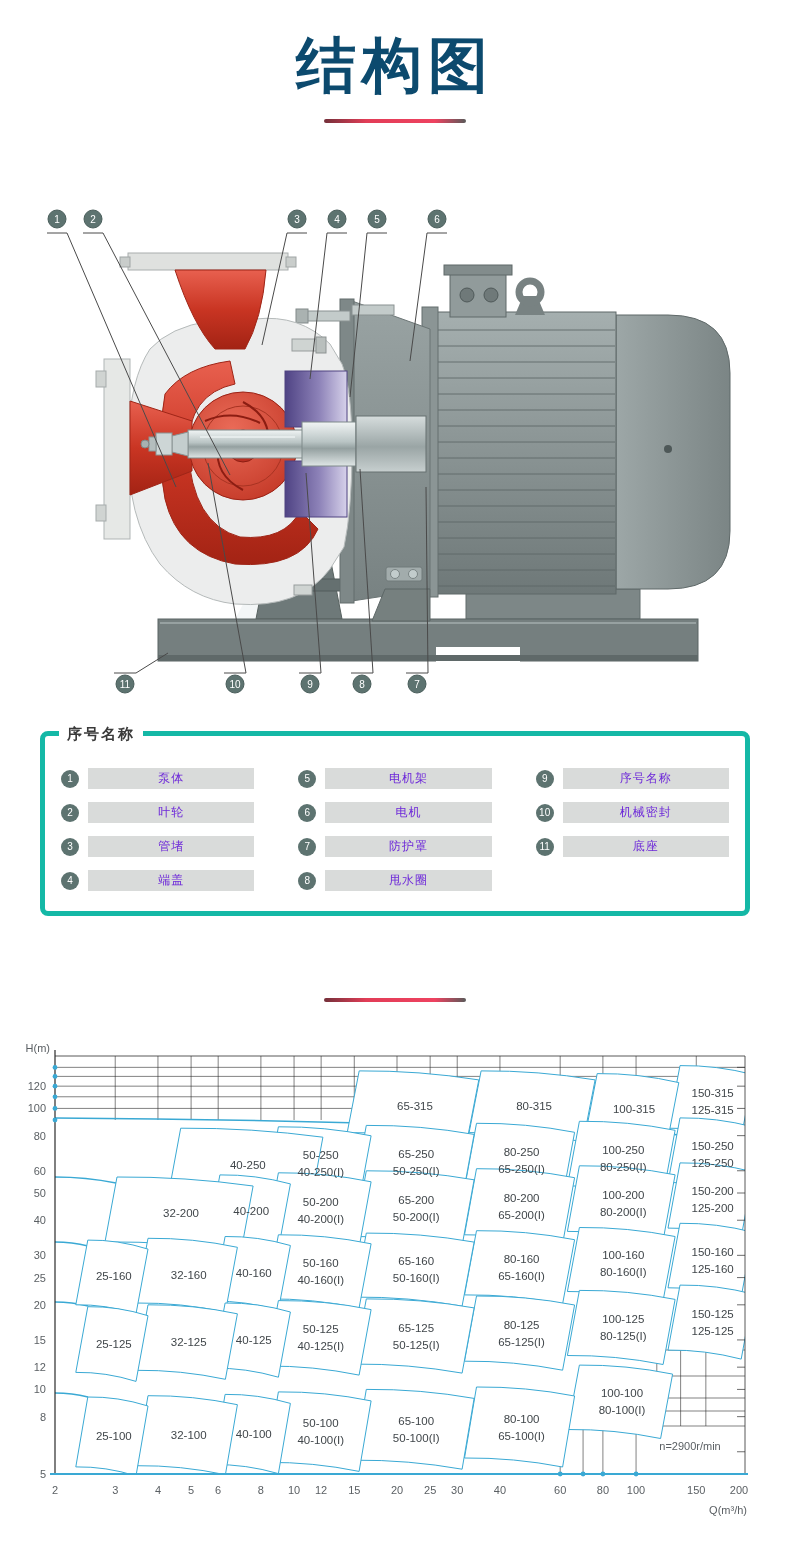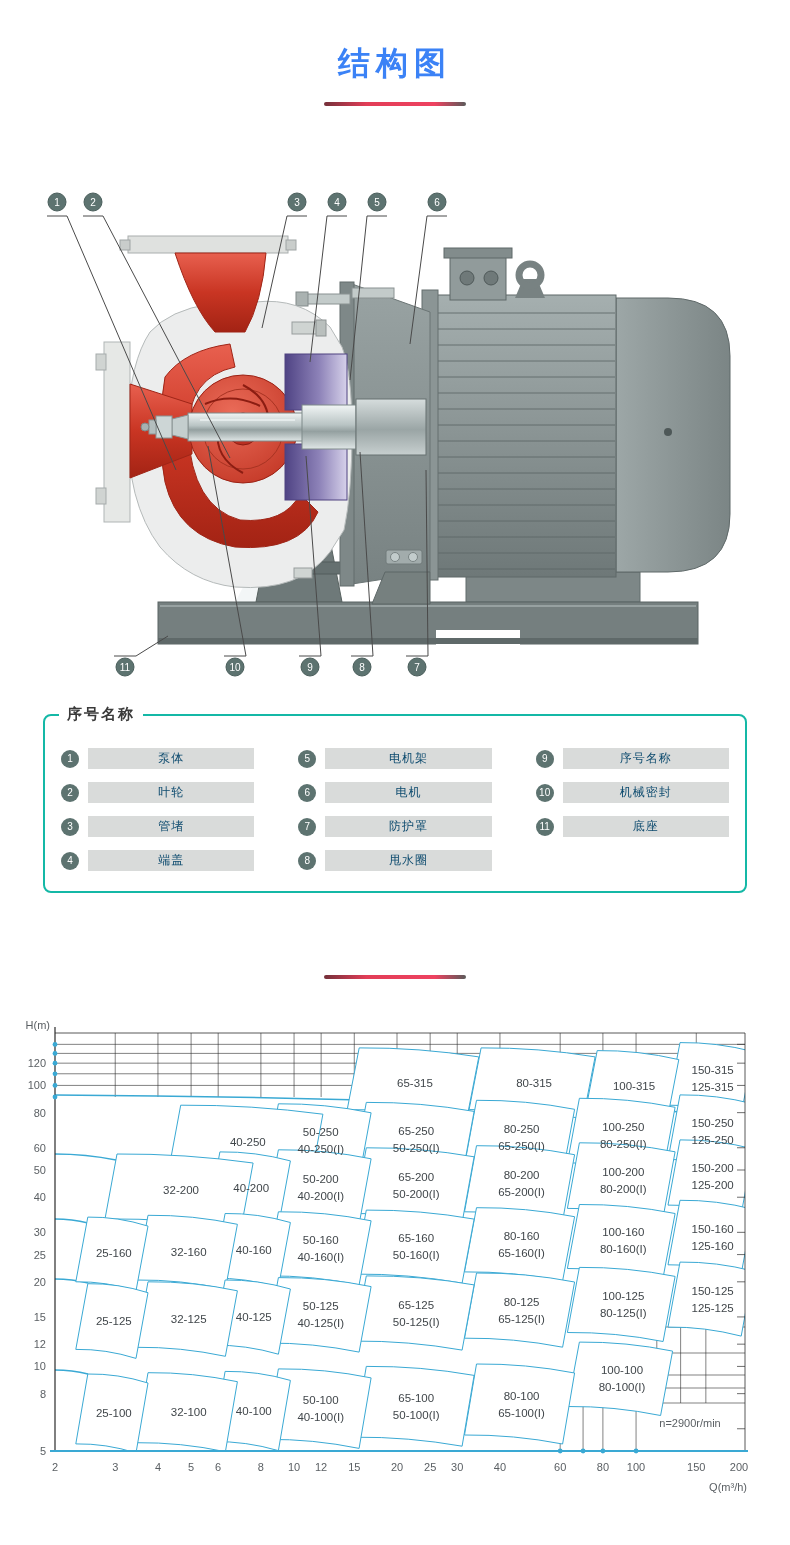--- a/index.html
+++ b/index.html
@@ -1,31 +1,31 @@
 <!DOCTYPE html>
 <html><head>
 <meta charset="utf-8">
 <style>
   html,body{margin:0;padding:0;background:#fff}
   body{width:790px;height:1545px;font-family:"Liberation Sans",sans-serif;overflow:hidden;position:relative}
   .sec-title{text-align:center;padding-top:26px}
-  .sec-title h1{margin:16px;font-size:32px;letter-spacing:6px;color:#3b82f6;font-weight:700}
+  .sec-title h1{margin:0;font-size:60px;letter-spacing:6px;color:#0c4a6e;font-weight:700}
   .underline{width:142px;height:4px;margin:12px auto 0;border-radius:2px;
              background:linear-gradient(90deg,#74303a 0%,#e23d57 30%,#ee4260 78%,#5a5a5a 100%)}
   #pump-svg{display:block;margin:26px auto 0}
-  .legend{position:relative;width:668px;margin:22px auto 0;border:2px solid #14b8a6;border-radius:8px;
+  .legend{position:relative;width:668px;margin:22px auto 0;border:5px solid #14b8a6;border-radius:8px;
           padding:26px 16px 14px}
   .legend-title{position:absolute;top:-11px;left:14px;background:#fff;padding:0 8px;font-size:15px;
           font-weight:bold;color:#3a3a3a;letter-spacing:2px}
   .legend-grid{display:grid;grid-template-columns:repeat(3,1fr);grid-template-rows:repeat(4,33px);
           grid-auto-flow:column;column-gap:44px;row-gap:1px}
   .legend-item{display:flex;align-items:center;gap:9px}
   .badge{width:18px;height:18px;border-radius:50%;background:#5d7370;color:#fff;font-size:10px;
           display:flex;align-items:center;justify-content:center;flex:0 0 18px}
-  .bar{flex:1;height:21px;background:#d9dbda;color:#0c4a6e;font-size:12px;display:flex;
+  .bar{flex:1;height:21px;background:#d9dbda;color:#6d28d9;font-size:12px;display:flex;
           align-items:center;justify-content:center;letter-spacing:1px}
   #chart-svg{display:block;margin:34px auto 0}
   .t2{margin-top:44px}
 </style>
 </head>
 <body>
 
 <div class="sec-title">
   <h1>结构图</h1>
   <div class="underline"></div>

